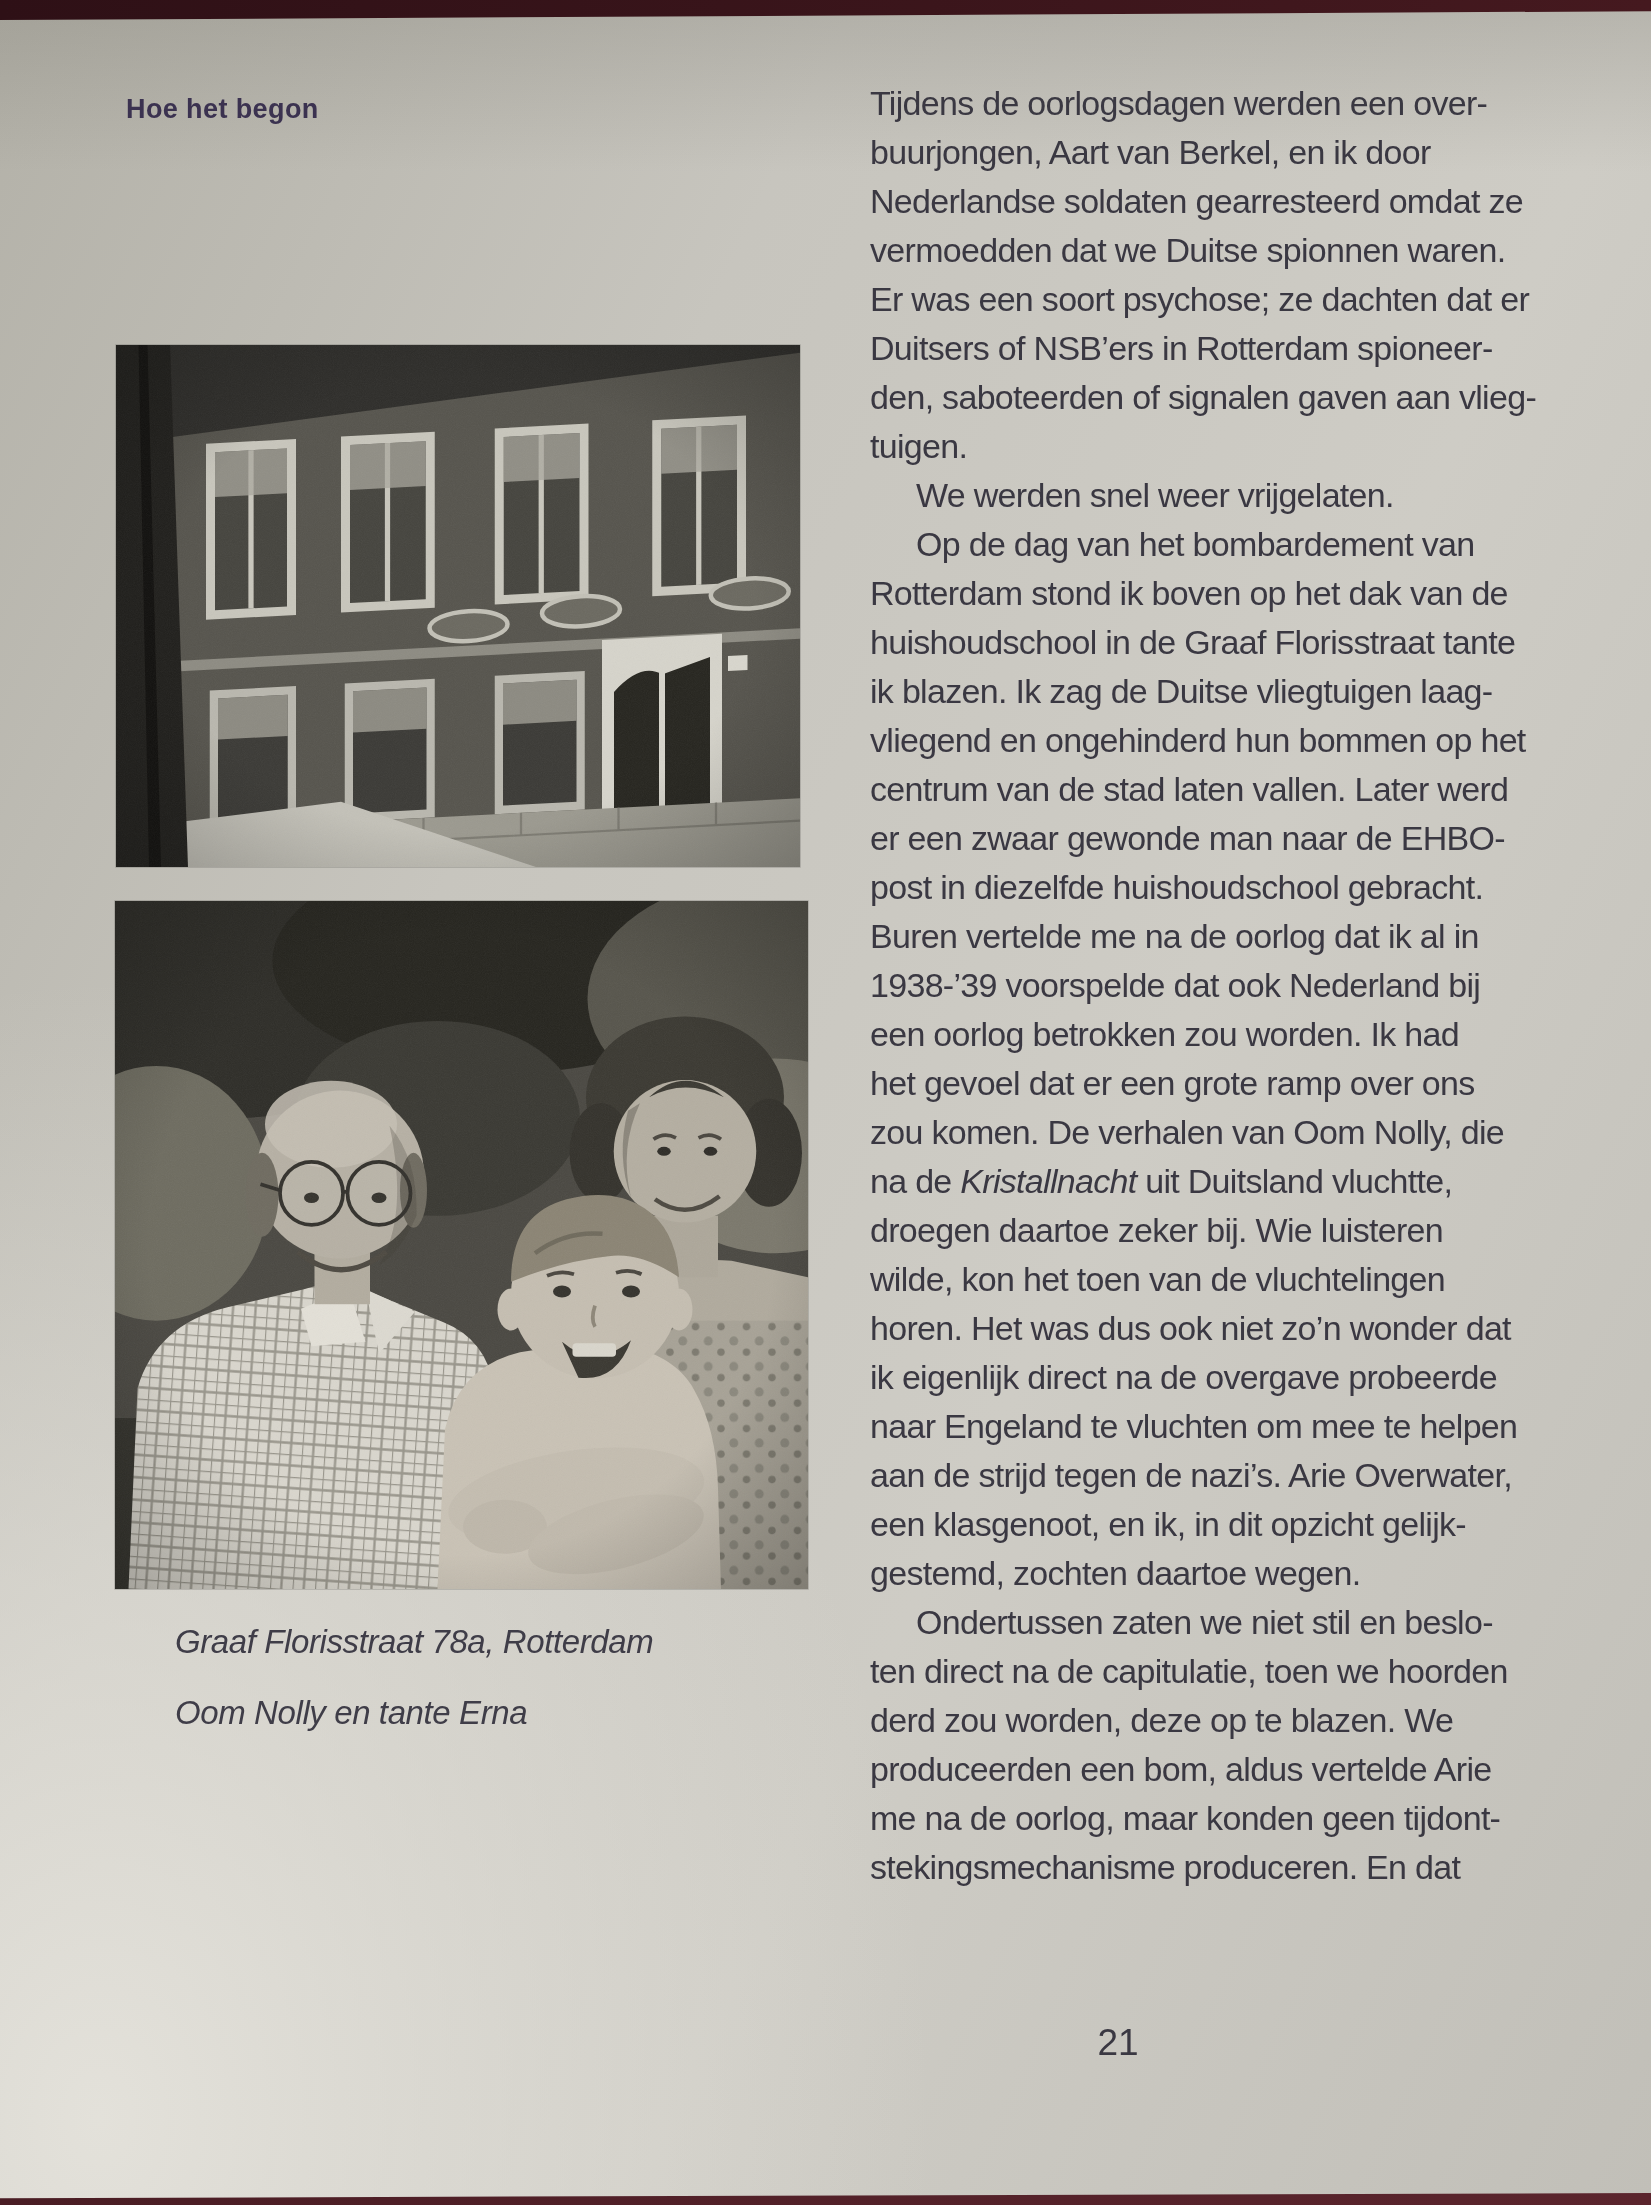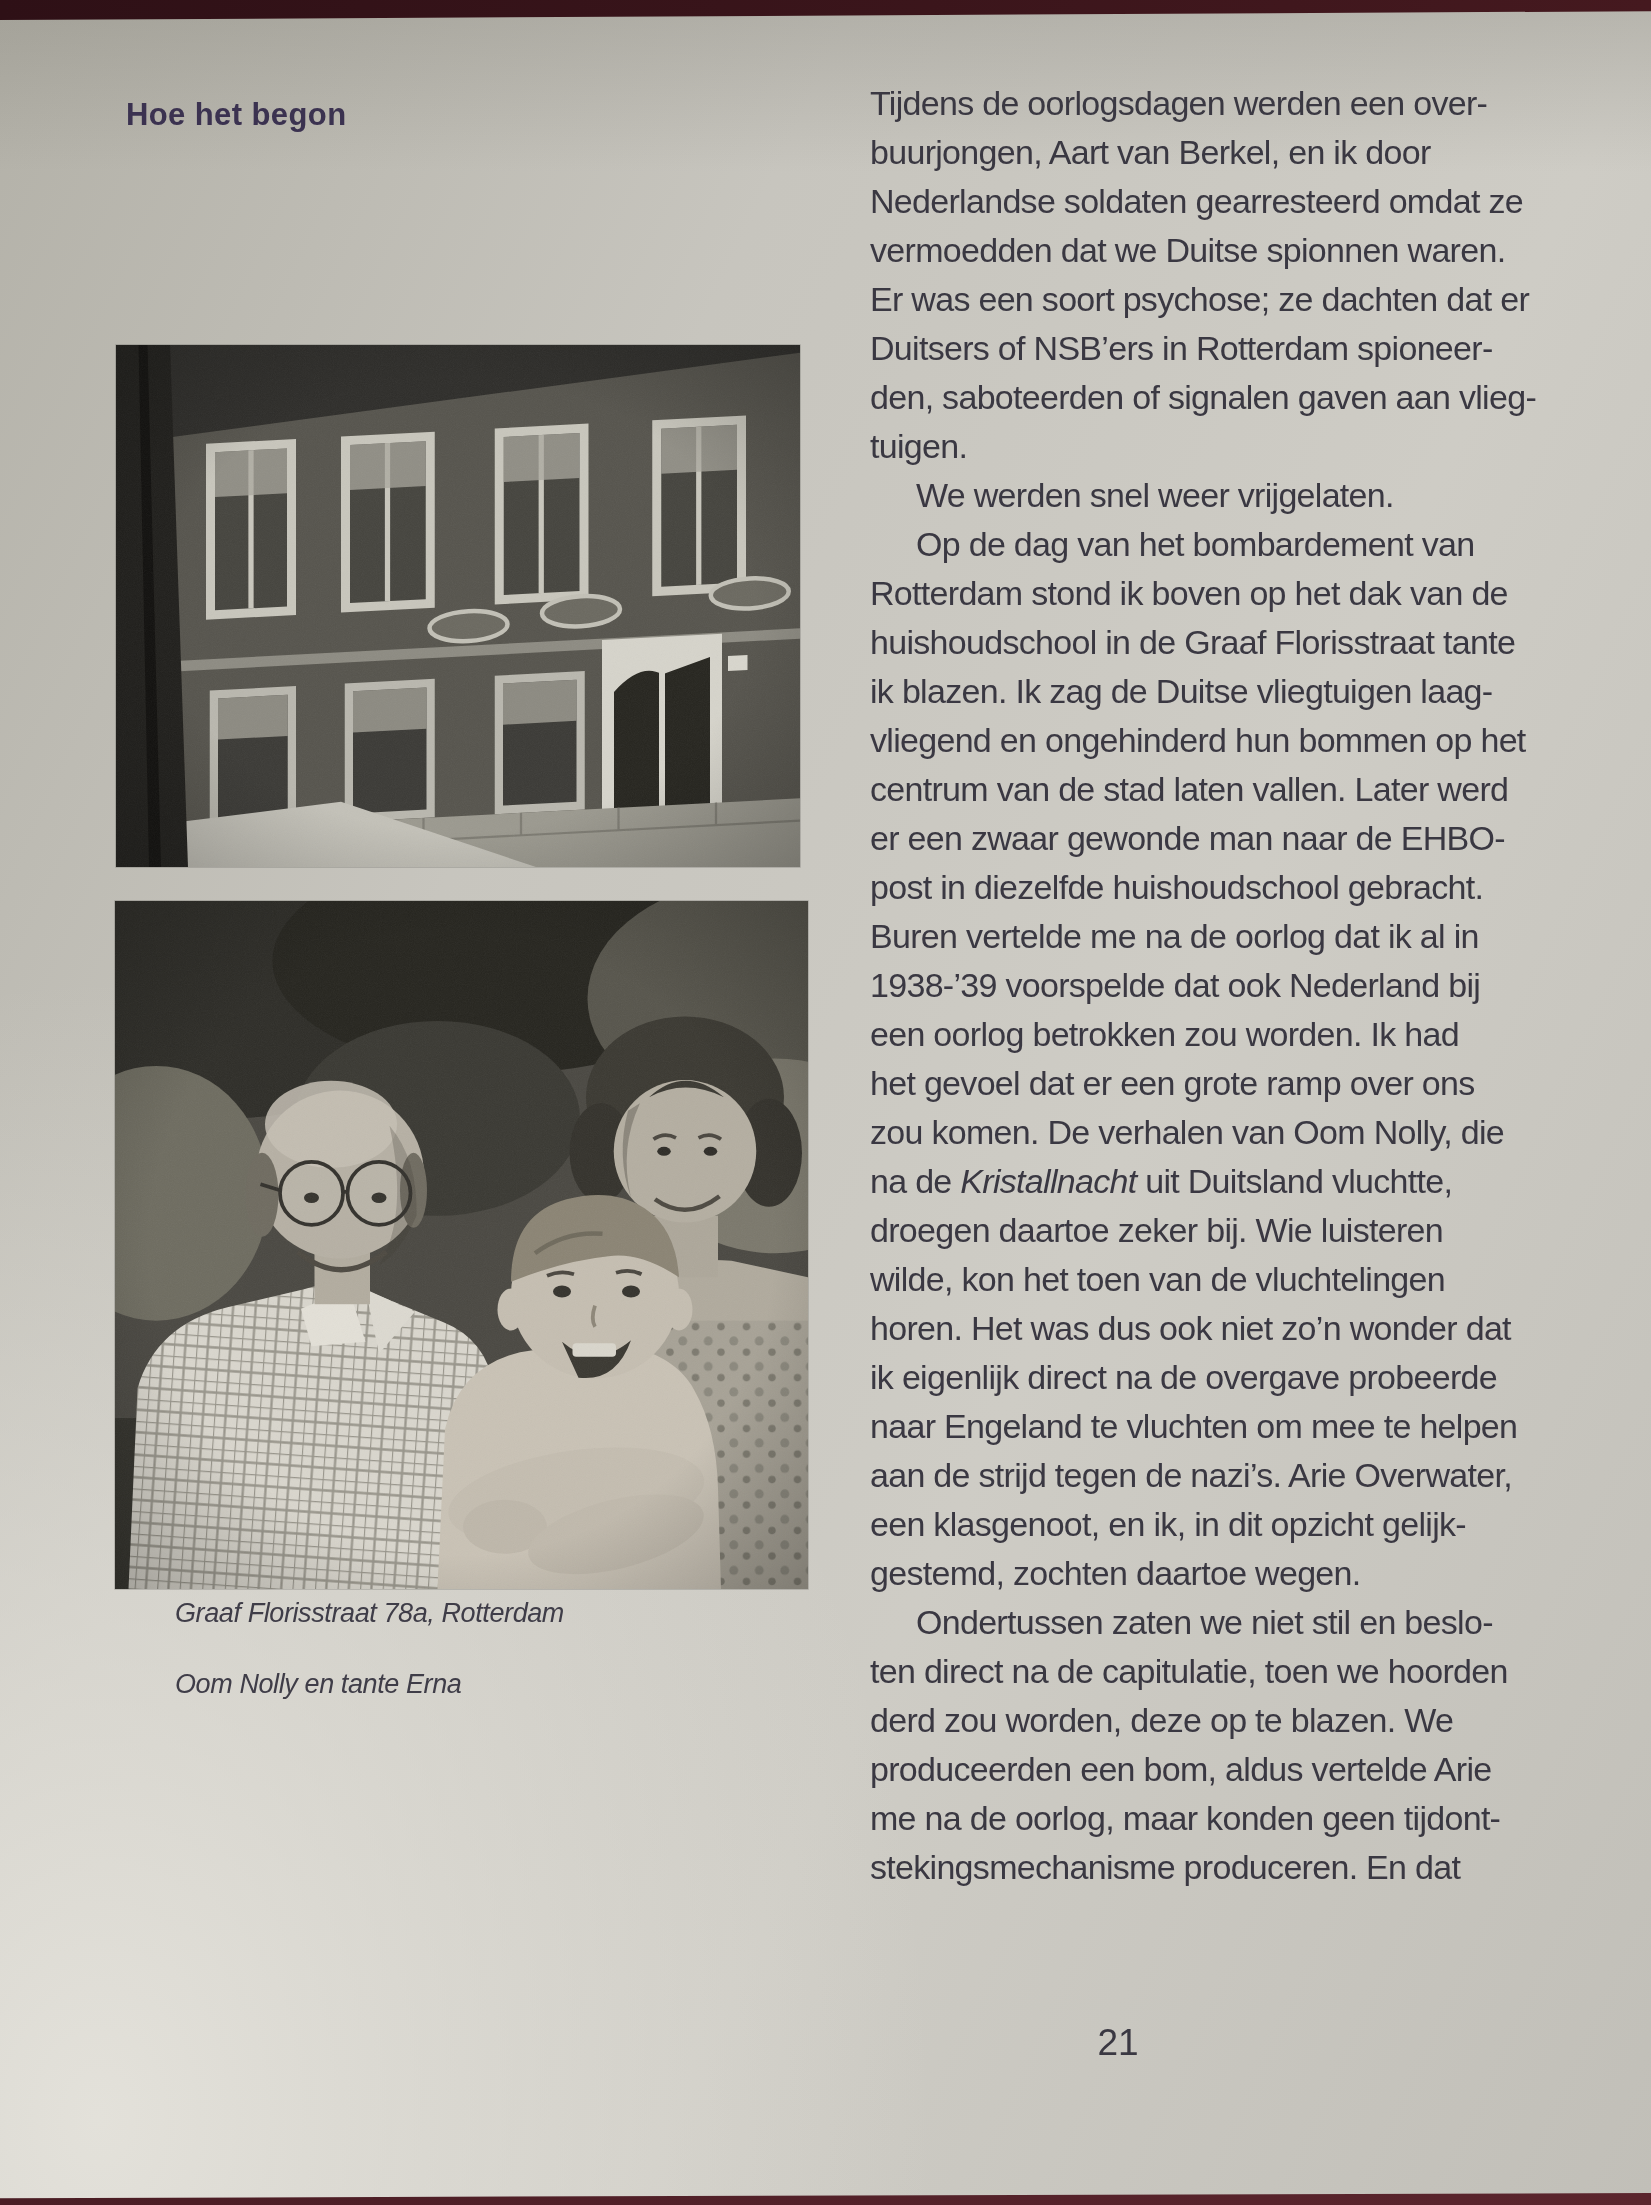--- a/index.html
+++ b/index.html
@@ -16,33 +16,33 @@
     background:linear-gradient(90deg,#2e1016,#45191f);
     clip-path:polygon(0 0,100% 0,100% 11.2px,0 20px);
   }
   .edge-bottom{
     position:absolute;bottom:0;left:0;right:0;height:16.5px;
     background:linear-gradient(90deg,#4a1d24,#5b252d);
     clip-path:polygon(0 9.7px,100% 4.5px,100% 100%,0 100%);
   }
   .heading{
     position:absolute;left:126px;top:76px;
-    font-size:31px;font-weight:bold;letter-spacing:0.4px;
+    font-size:27px;font-weight:bold;letter-spacing:0.4px;
     color:var(--heading-ink,#3b3250);
   }
   .column{position:absolute;left:870px;top:79px;width:742px;}
   .line{
     height:49px;line-height:49px;font-size:34px;letter-spacing:-0.7px;
     white-space:nowrap;color:var(--ink,#3a3842);
   }
   .line.indent{padding-left:46px;}
   .line i{font-style:italic;}
   .caption{
-    position:absolute;left:175px;font-style:italic;font-size:27px;
-    letter-spacing:-0.4px;color:var(--caption-ink,#3f3d48);white-space:nowrap;
+    position:absolute;left:175px;font-style:italic;font-size:33px;
+    letter-spacing:-0.4px;color:var(--caption-ink,#3f3d48);white-space:nowrap;margin-top:25px;
   }
   #caption-1{top:1598px;}
   #caption-2{top:1669px;font-style:italic;}
   .pagenum{
     position:absolute;left:1118px;top:2022px;transform:translateX(-50%);
     font-size:37px;color:var(--ink,#3a3842);
   }
   .photo{position:absolute;box-shadow:0 0 0 0.7px rgba(90,88,82,0.35);}
   #photo-building{left:116px;top:345px;width:684px;height:522px;}
   #photo-family{left:115px;top:901px;width:693px;height:688px;}

